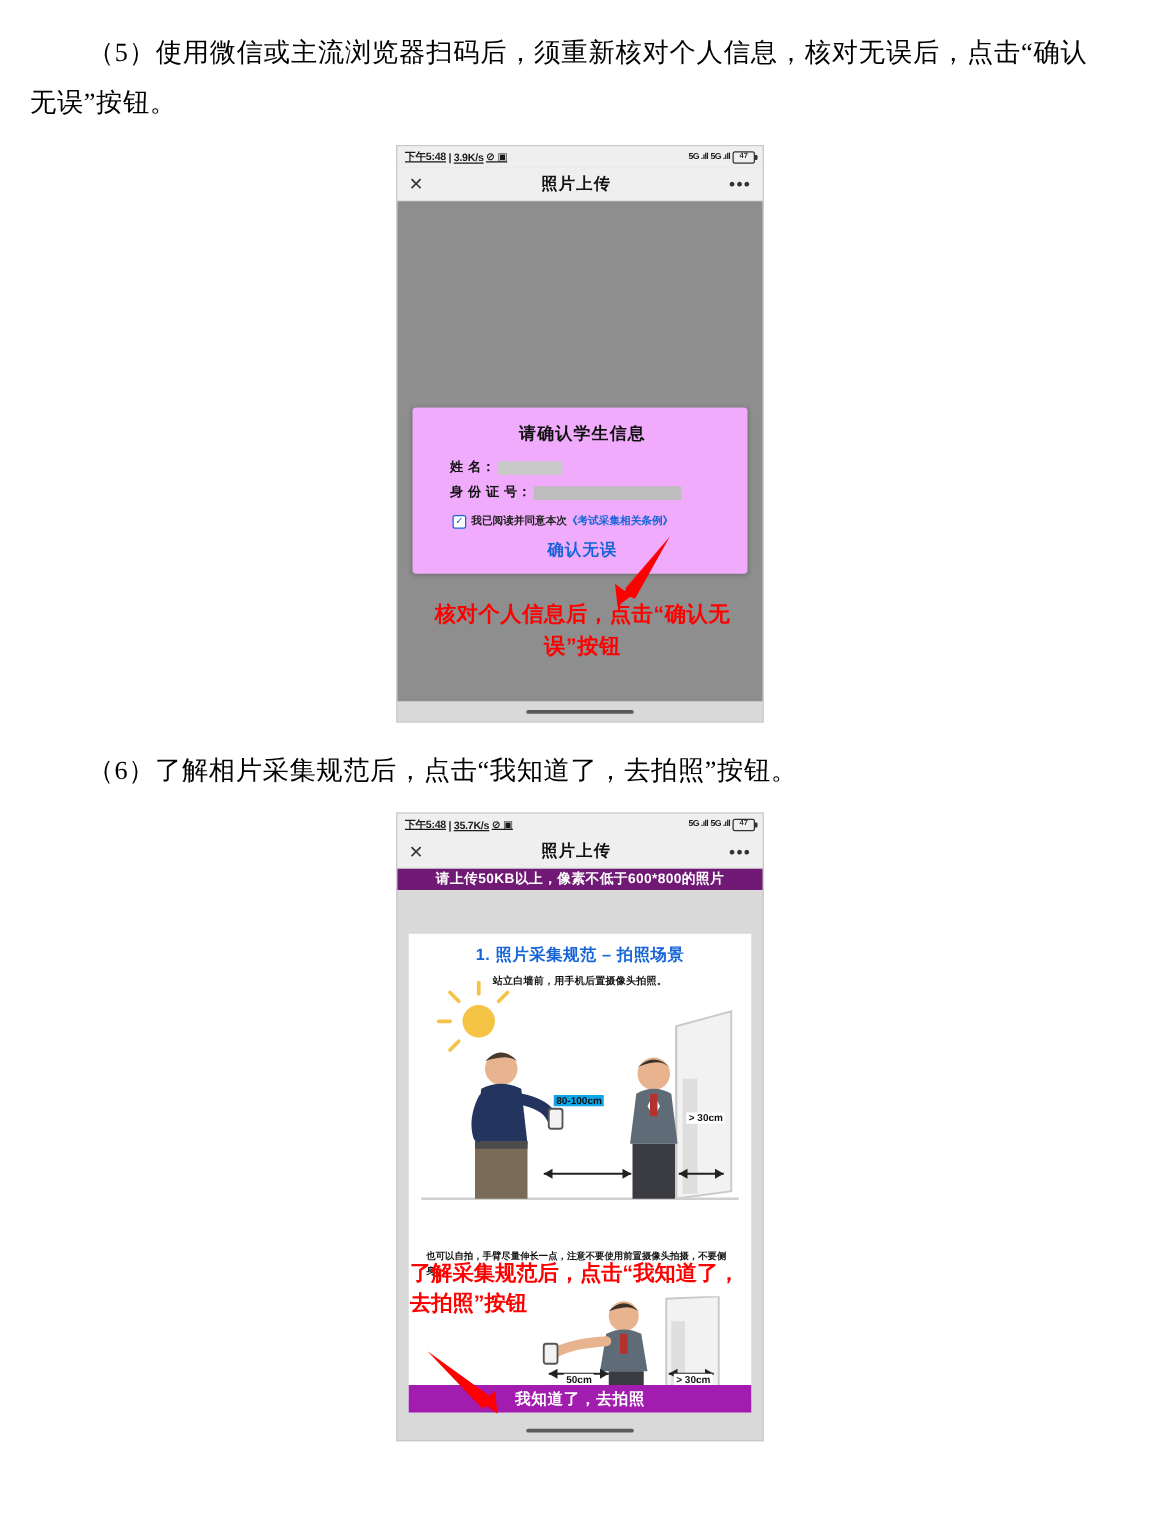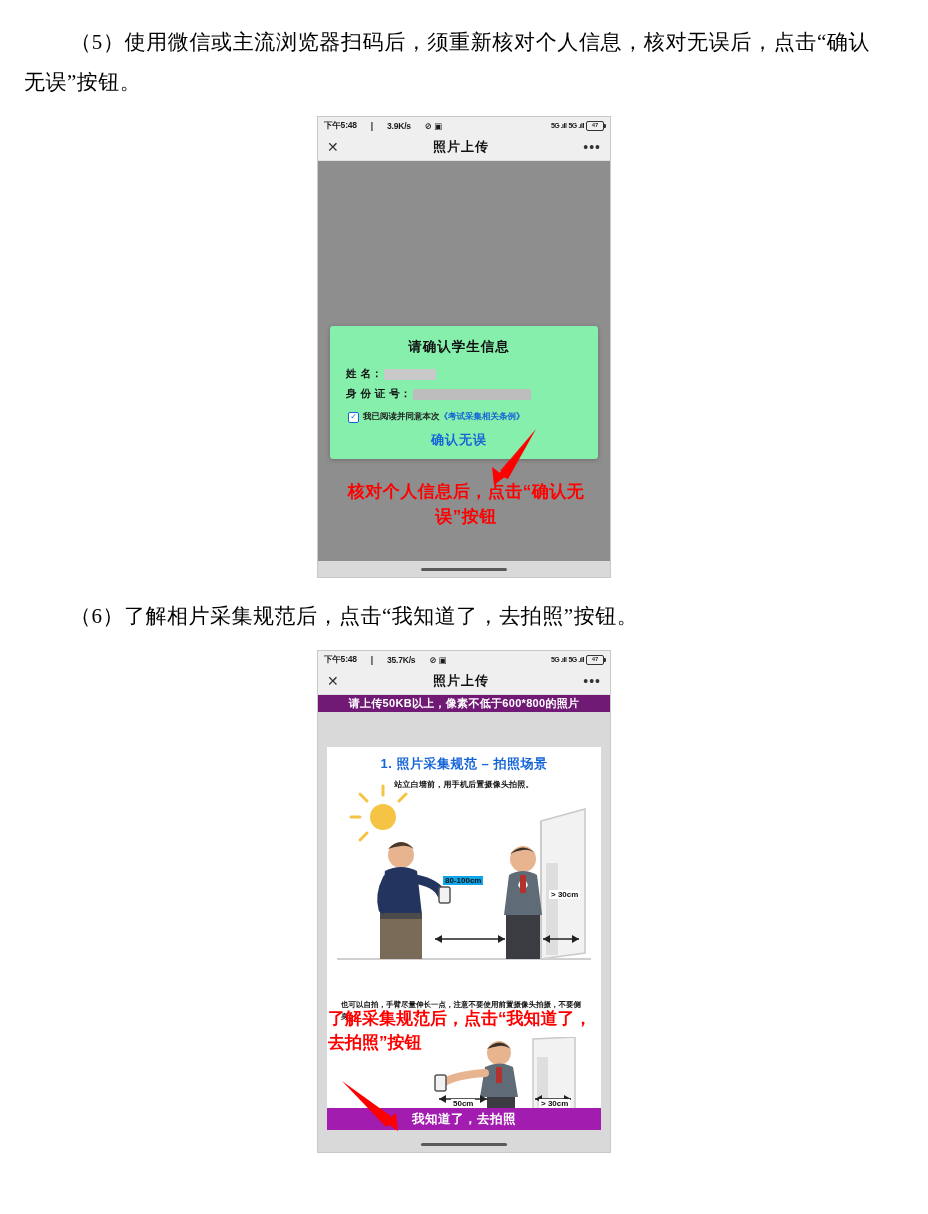--- a/index.html
+++ b/index.html
@@ -46,21 +46,21 @@
     height: 17px;
     background: #efefef;
     display: flex;
     align-items: center;
     justify-content: space-between;
     padding: 0 6px;
     font-size: 8.5px;
     color: #1a1a1a;
     font-weight: bold;
   }
-  .status-left { display: flex; align-items: center; gap: 14px; letter-spacing: -0.2px; }
+  .status-left { display: flex; align-items: center; gap: 2px; letter-spacing: -0.2px; text-decoration: underline; }
   .status-right { display: flex; align-items: center; gap: 2px; }
   .sig {
     display: inline-block;
     font-size: 7px;
     letter-spacing: -0.5px;
     font-weight: bold;
   }
   .batt {
     display: inline-block;
     width: 16px; height: 8px;
@@ -101,23 +101,23 @@
   
   .p1-body {
     height: 400px;
     background: #8e8e8e;
     position: relative;
   }
   .card {
     position: absolute;
     left: 12px; right: 12px;
     top: 165px;
-    background: #86efac;
+    background: #f0abfc;
     border-radius: 3px;
-    padding: 12px 10px 10px 0;
+    padding: 12px 10px 10px 14px;
     box-shadow: 0 1px 4px rgba(0,0,0,0.25);
   }
   .card-title {
     text-align: center;
     font-size: 13.5px;
     font-weight: bold;
     color: #111;
     letter-spacing: 1px;
     margin-bottom: 11px;
   }

